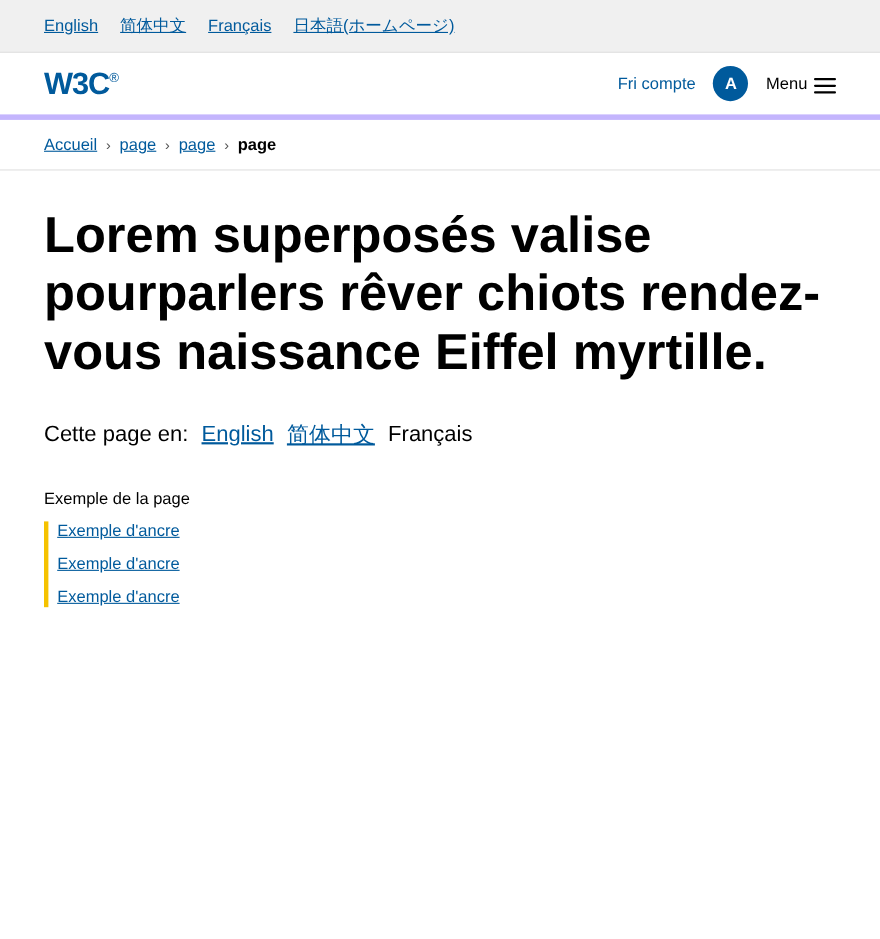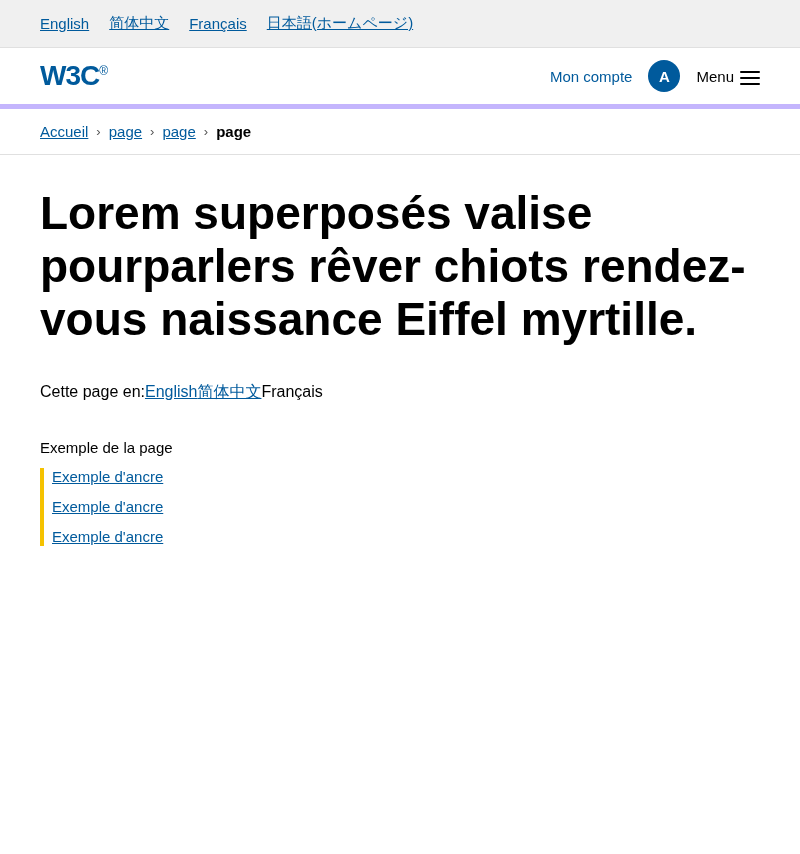--- a/index.html
+++ b/index.html
@@ -148,21 +148,22 @@
       font-weight: 900;
       line-height: 1.15;
       color: #000;
       margin-bottom: 36px;
     }
 
     
     .lang-switcher {
       display: flex;
       align-items: center;
-      font-size: 16px;
+      gap: 12px;
+      font-size: 20px;
       margin-bottom: 36px;
     }
 
     .lang-switcher .label {
       color: #000;
     }
 
     .lang-switcher a {
       color: #005a9c;
       text-decoration: underline;
@@ -208,21 +209,21 @@
   <a>Français</a>
   <a>日本語(ホームページ)</a>
 </div>
 
 <header class="site-header">
   <div class="w3c-logo">
     <span class="logo-text">W3C</span><span class="superscript">®</span>
   </div>
 
   <div class="header-right">
-    <a class="mon-compte">Mon compte</a>
+    <a class="mon-compte">Fri compte</a>
     <div class="account-avatar">
       <span>A</span>
     </div>
     <button class="menu-btn">
       <span>Menu</span>
       <div class="hamburger-icon">
         <span></span>
         <span></span>
         <span></span>
       </div>

